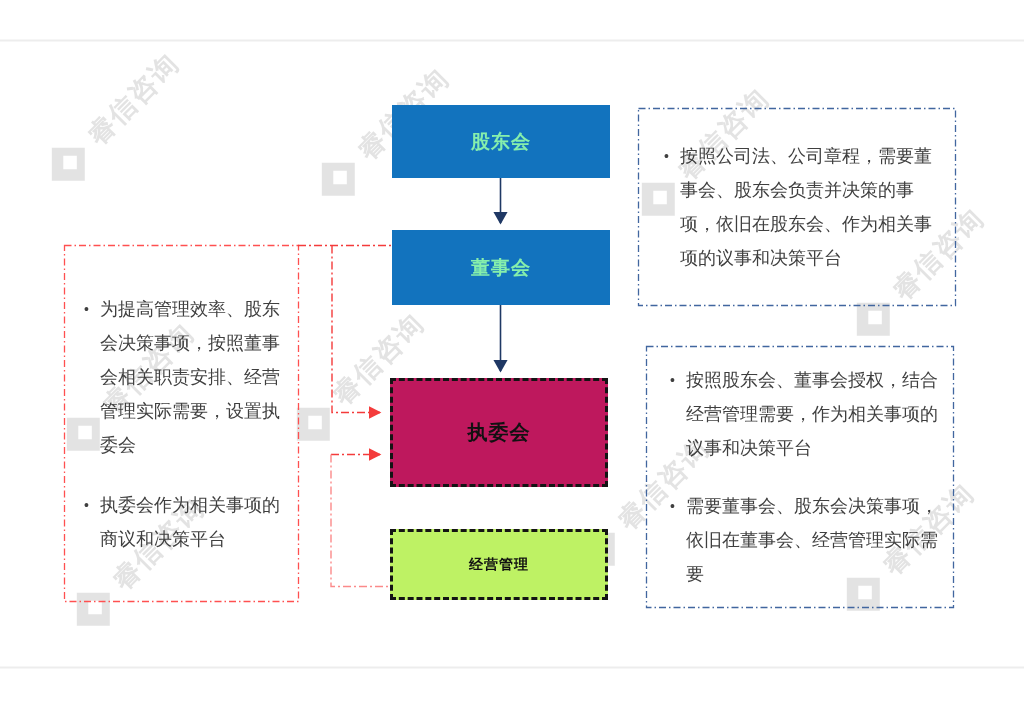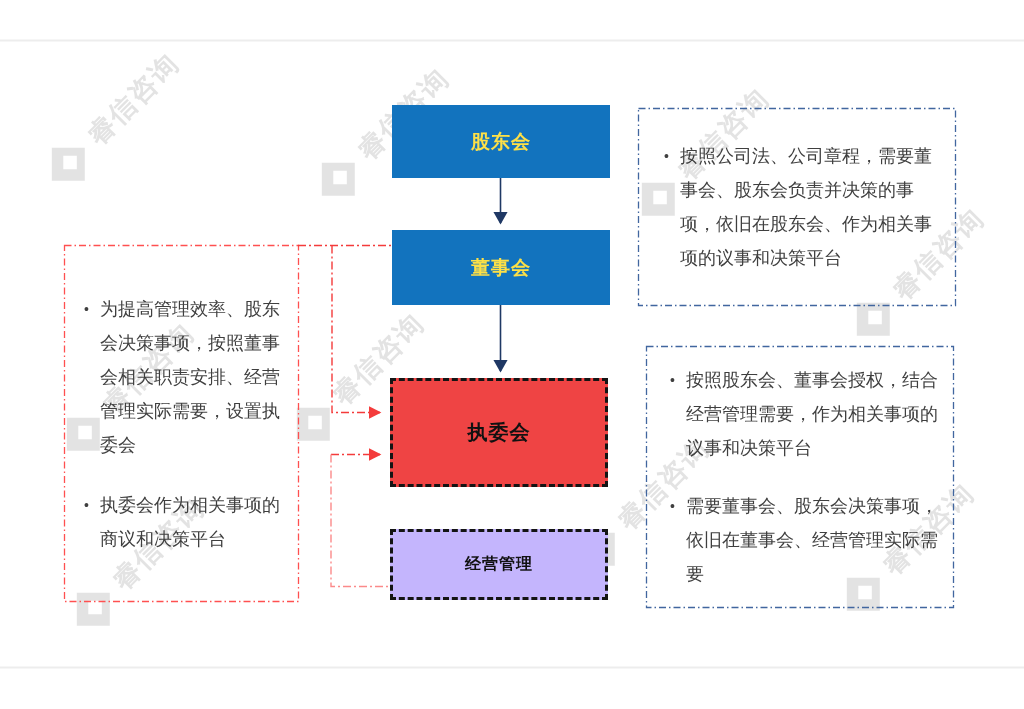--- a/index.html
+++ b/index.html
@@ -16,30 +16,30 @@
   }
   .wm svg{width:50px;height:50px;flex:0 0 auto;}
   .wm .wm-text{font-size:27px;font-weight:bold;letter-spacing:2px;white-space:nowrap;}
   
   #lines{position:absolute;left:0;top:0;z-index:2;pointer-events:none;}
   
   .fbox{
     position:absolute;z-index:3;display:flex;align-items:center;justify-content:center;
     font-weight:bold;letter-spacing:1px;box-sizing:border-box;
   }
-  .fbox.solid{background:#1273BE;color:#fde047;font-size:19px;}
+  .fbox.solid{background:#1273BE;color:#86efac;font-size:19px;}
   #box-shareholders{left:392px;top:105px;width:218px;height:73px;}
   #box-board{left:392px;top:230px;width:218px;height:75px;}
   #box-exec{
     left:390px;top:378px;width:218px;height:109px;
-    background:#ef4444;border:3px dashed #141414;color:#111;font-size:20px;
+    background:#be185d;border:3px dashed #141414;color:#111;font-size:20px;
   }
   #box-mgmt{
     left:390px;top:529px;width:218px;height:71px;
-    background:#c4b5fd;border:3px dashed #141414;color:#111;font-size:16px;
+    background:#bef264;border:3px dashed #141414;color:#111;font-size:14px;
   }
   
   .note{
     position:absolute;z-index:3;display:flex;flex-direction:column;justify-content:center;
     color:#3f3f3f;font-size:18px;line-height:34px;box-sizing:border-box;
   }
   #note-left{left:64px;top:245px;width:234px;height:357px;padding:0 12px 0 20px;gap:26px;}
   #note-right-top{left:638px;top:108px;width:317px;height:197px;padding:0 16px 0 26px;}
   #note-right-bottom{left:646px;top:346px;width:307px;height:261px;padding:0 14px 0 24px;gap:24px;}
   .bullet{display:flex;align-items:flex-start;}

